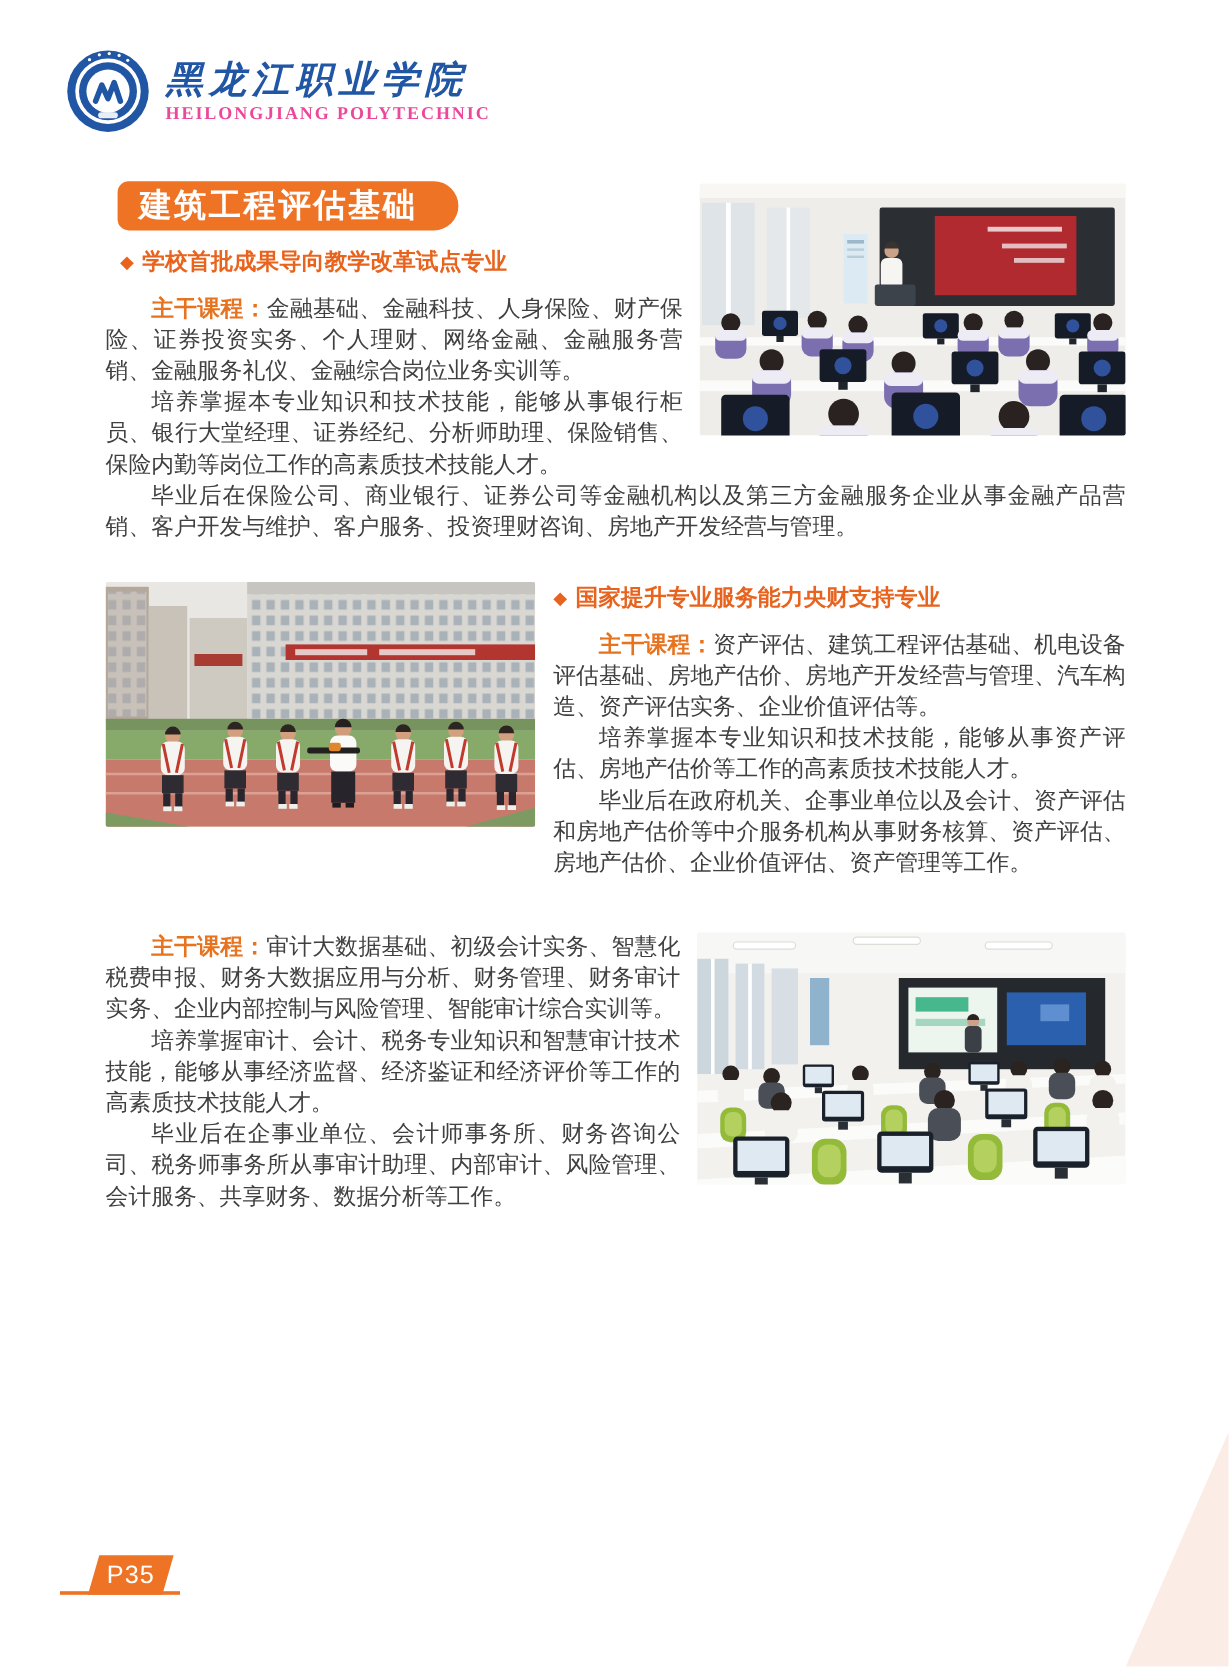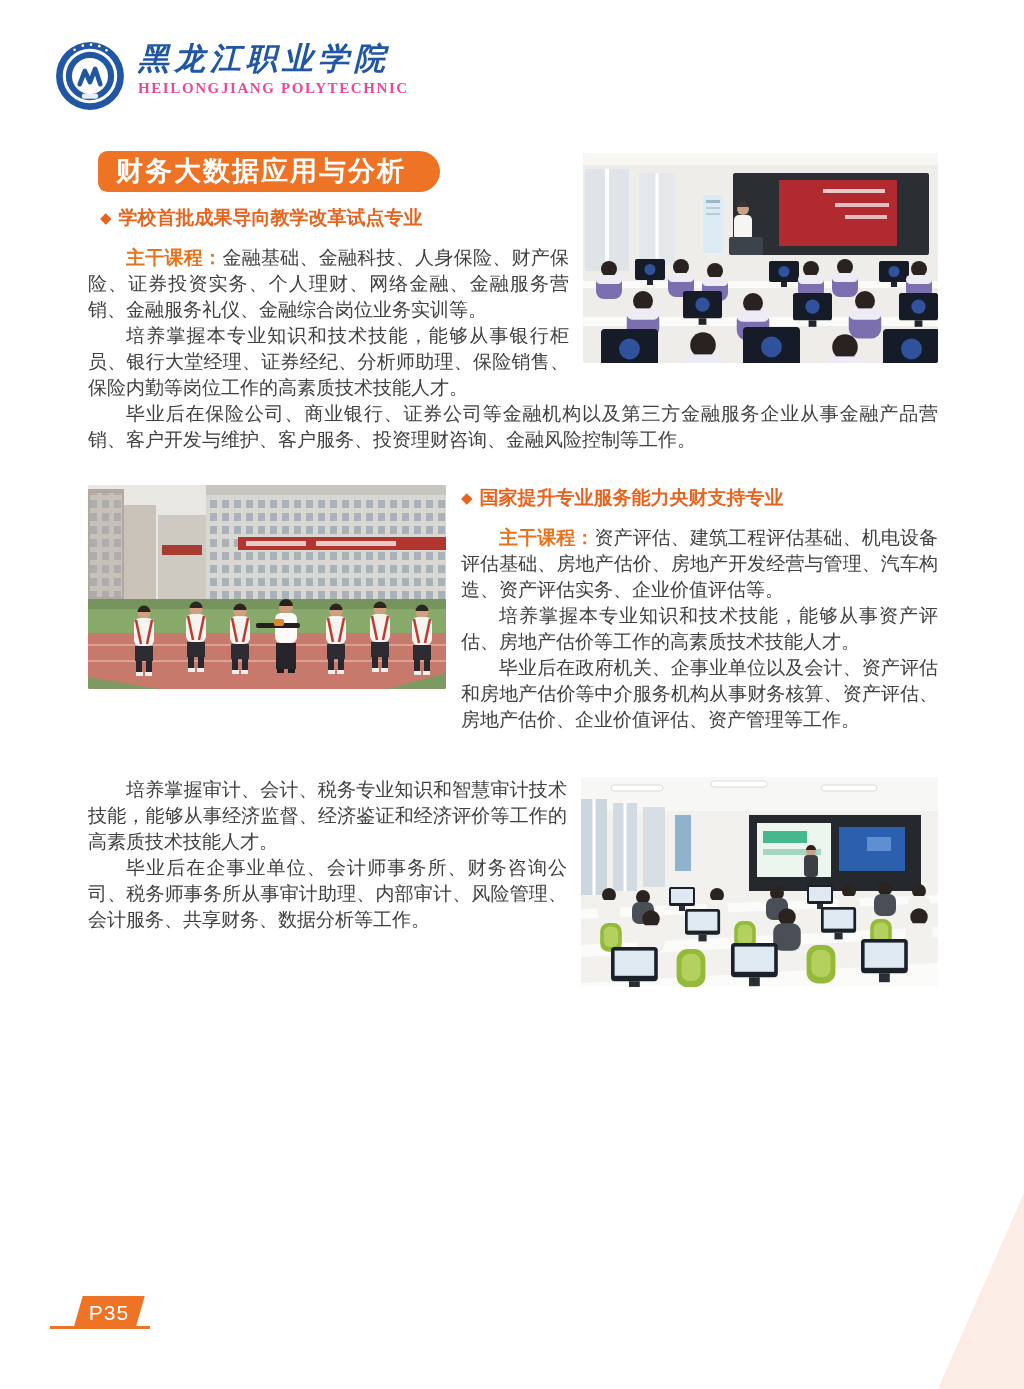--- a/index.html
+++ b/index.html
@@ -6,21 +6,21 @@
   html,body { width:1024px; }
   body {
     width:1024px; height:1389px; position:relative; background:#ffffff;
     font-family:"Liberation Sans","DejaVu Sans",sans-serif; color:#3e3e3e; overflow:hidden;
   }
   .corner-pink {
     position:absolute; right:0; bottom:0; width:86px; height:196px;
     background:#fcece6; clip-path:polygon(100% 0, 100% 100%, 0 100%);
   }
   
-  .logo { position:absolute; left:54px; top:40px; display:flex; align-items:flex-start; gap:12px; }
+  .logo { position:absolute; left:54px; top:40px; display:flex; align-items:center; gap:12px; }
   .logo-emblem { width:72px; height:72px; }
   .logo-text { display:flex; flex-direction:column; }
   .logo-cn {
     font-size:31px; font-weight:bold; font-style:italic; color:#2156a5;
     letter-spacing:5px; line-height:1.25;
   }
   .logo-en {
     font-family:"Liberation Serif","DejaVu Serif",serif; font-size:15px; font-weight:bold;
     color:#ec4899; letter-spacing:1.6px; margin-top:1px;
   }
@@ -136,29 +136,29 @@
       <use href="#p1stu" transform="translate(282,148) scale(1.25)"></use>
       <use href="#p1mon" transform="translate(316,140) scale(1.3)"></use>
       <use href="#p1mon" transform="translate(18,176) scale(1.9)"></use>
       <use href="#p1stu" transform="translate(120,192) scale(1.6)"></use>
       <use href="#p1mon" transform="translate(160,174) scale(1.9)"></use>
       <use href="#p1stu" transform="translate(262,194) scale(1.6)"></use>
       <use href="#p1mon" transform="translate(300,176) scale(1.9)"></use>
     </svg>
 
     <div>
-      <span class="banner">财务大数据应用与分析</span>
+      <span class="banner">建筑工程评估基础</span>
     </div>
     <div class="badge">
       <span class="diamond">◆</span>
       <span>学校首批成果导向教学改革试点专业</span>
     </div>
     <p class="body first"><span class="label">主干课程：</span><span>金融基础、金融科技、人身保险、财产保险、证券投资实务、个人理财、网络金融、金融服务营销、金融服务礼仪、金融综合岗位业务实训等。</span></p>
     <p class="body"><span>培养掌握本专业知识和技术技能，能够从事银行柜员、银行大堂经理、证券经纪、分析师助理、保险销售、保险内勤等岗位工作的高素质技术技能人才。</span></p>
-    <p class="body"><span>毕业后在保险公司、商业银行、证券公司等金融机构以及第三方金融服务企业从事金融产品营销、客户开发与维护、客户服务、投资理财咨询、金融风险控制等工作。</span></p>
+    <p class="body"><span>毕业后在保险公司、商业银行、证券公司等金融机构以及第三方金融服务企业从事金融产品营销、客户开发与维护、客户服务、投资理财咨询、房地产开发经营与管理。</span></p>
   </div>
 
   <div class="section sec2 clearfix">
     <svg class="photo ph-left" width="358" height="204" viewBox="0 0 358 204">
       <rect width="358" height="204" fill="#e9e7e3"></rect>
       <defs>
         <pattern id="p2win" width="12" height="13" patternUnits="userSpaceOnUse">
           <rect width="12" height="13" fill="#d9d7d2"></rect>
           <rect x="2" y="2" width="7" height="8" fill="#a9b1b9"></rect>
         </pattern>
@@ -281,20 +281,21 @@
       <use href="#p3ch" transform="translate(300,142) scale(1.2)"></use>
       <use href="#p3stu" transform="translate(338,140) scale(1.25)"></use>
       <polygon points="0,206 357,186 357,210 0,210" fill="#fbfbf9"></polygon>
       <use href="#p3mon" transform="translate(30,170) scale(1.8)"></use>
       <use href="#p3ch" transform="translate(110,172) scale(1.6)"></use>
       <use href="#p3mon" transform="translate(150,166) scale(1.8)"></use>
       <use href="#p3ch" transform="translate(240,168) scale(1.6)"></use>
       <use href="#p3mon" transform="translate(280,162) scale(1.8)"></use>
     </svg>
 
+    <p class="body first" style="margin-top:24px;"><span class="label">主干课程：</span><span>审计大数据基础、初级会计实务、智慧化税费申报、财务大数据应用与分析、财务管理、财务审计实务、企业内部控制与风险管理、智能审计综合实训等。</span></p>
     <p class="body"><span>培养掌握审计、会计、税务专业知识和智慧审计技术技能，能够从事经济监督、经济鉴证和经济评价等工作的高素质技术技能人才。</span></p>
     <p class="body"><span>毕业后在企事业单位、会计师事务所、财务咨询公司、税务师事务所从事审计助理、内部审计、风险管理、会计服务、共享财务、数据分析等工作。</span></p>
   </div>
 
 </div>
 
 <div class="pagetab">
   <div class="pt-line"></div>
   <div class="pt-tab">
     <span>P35</span>

